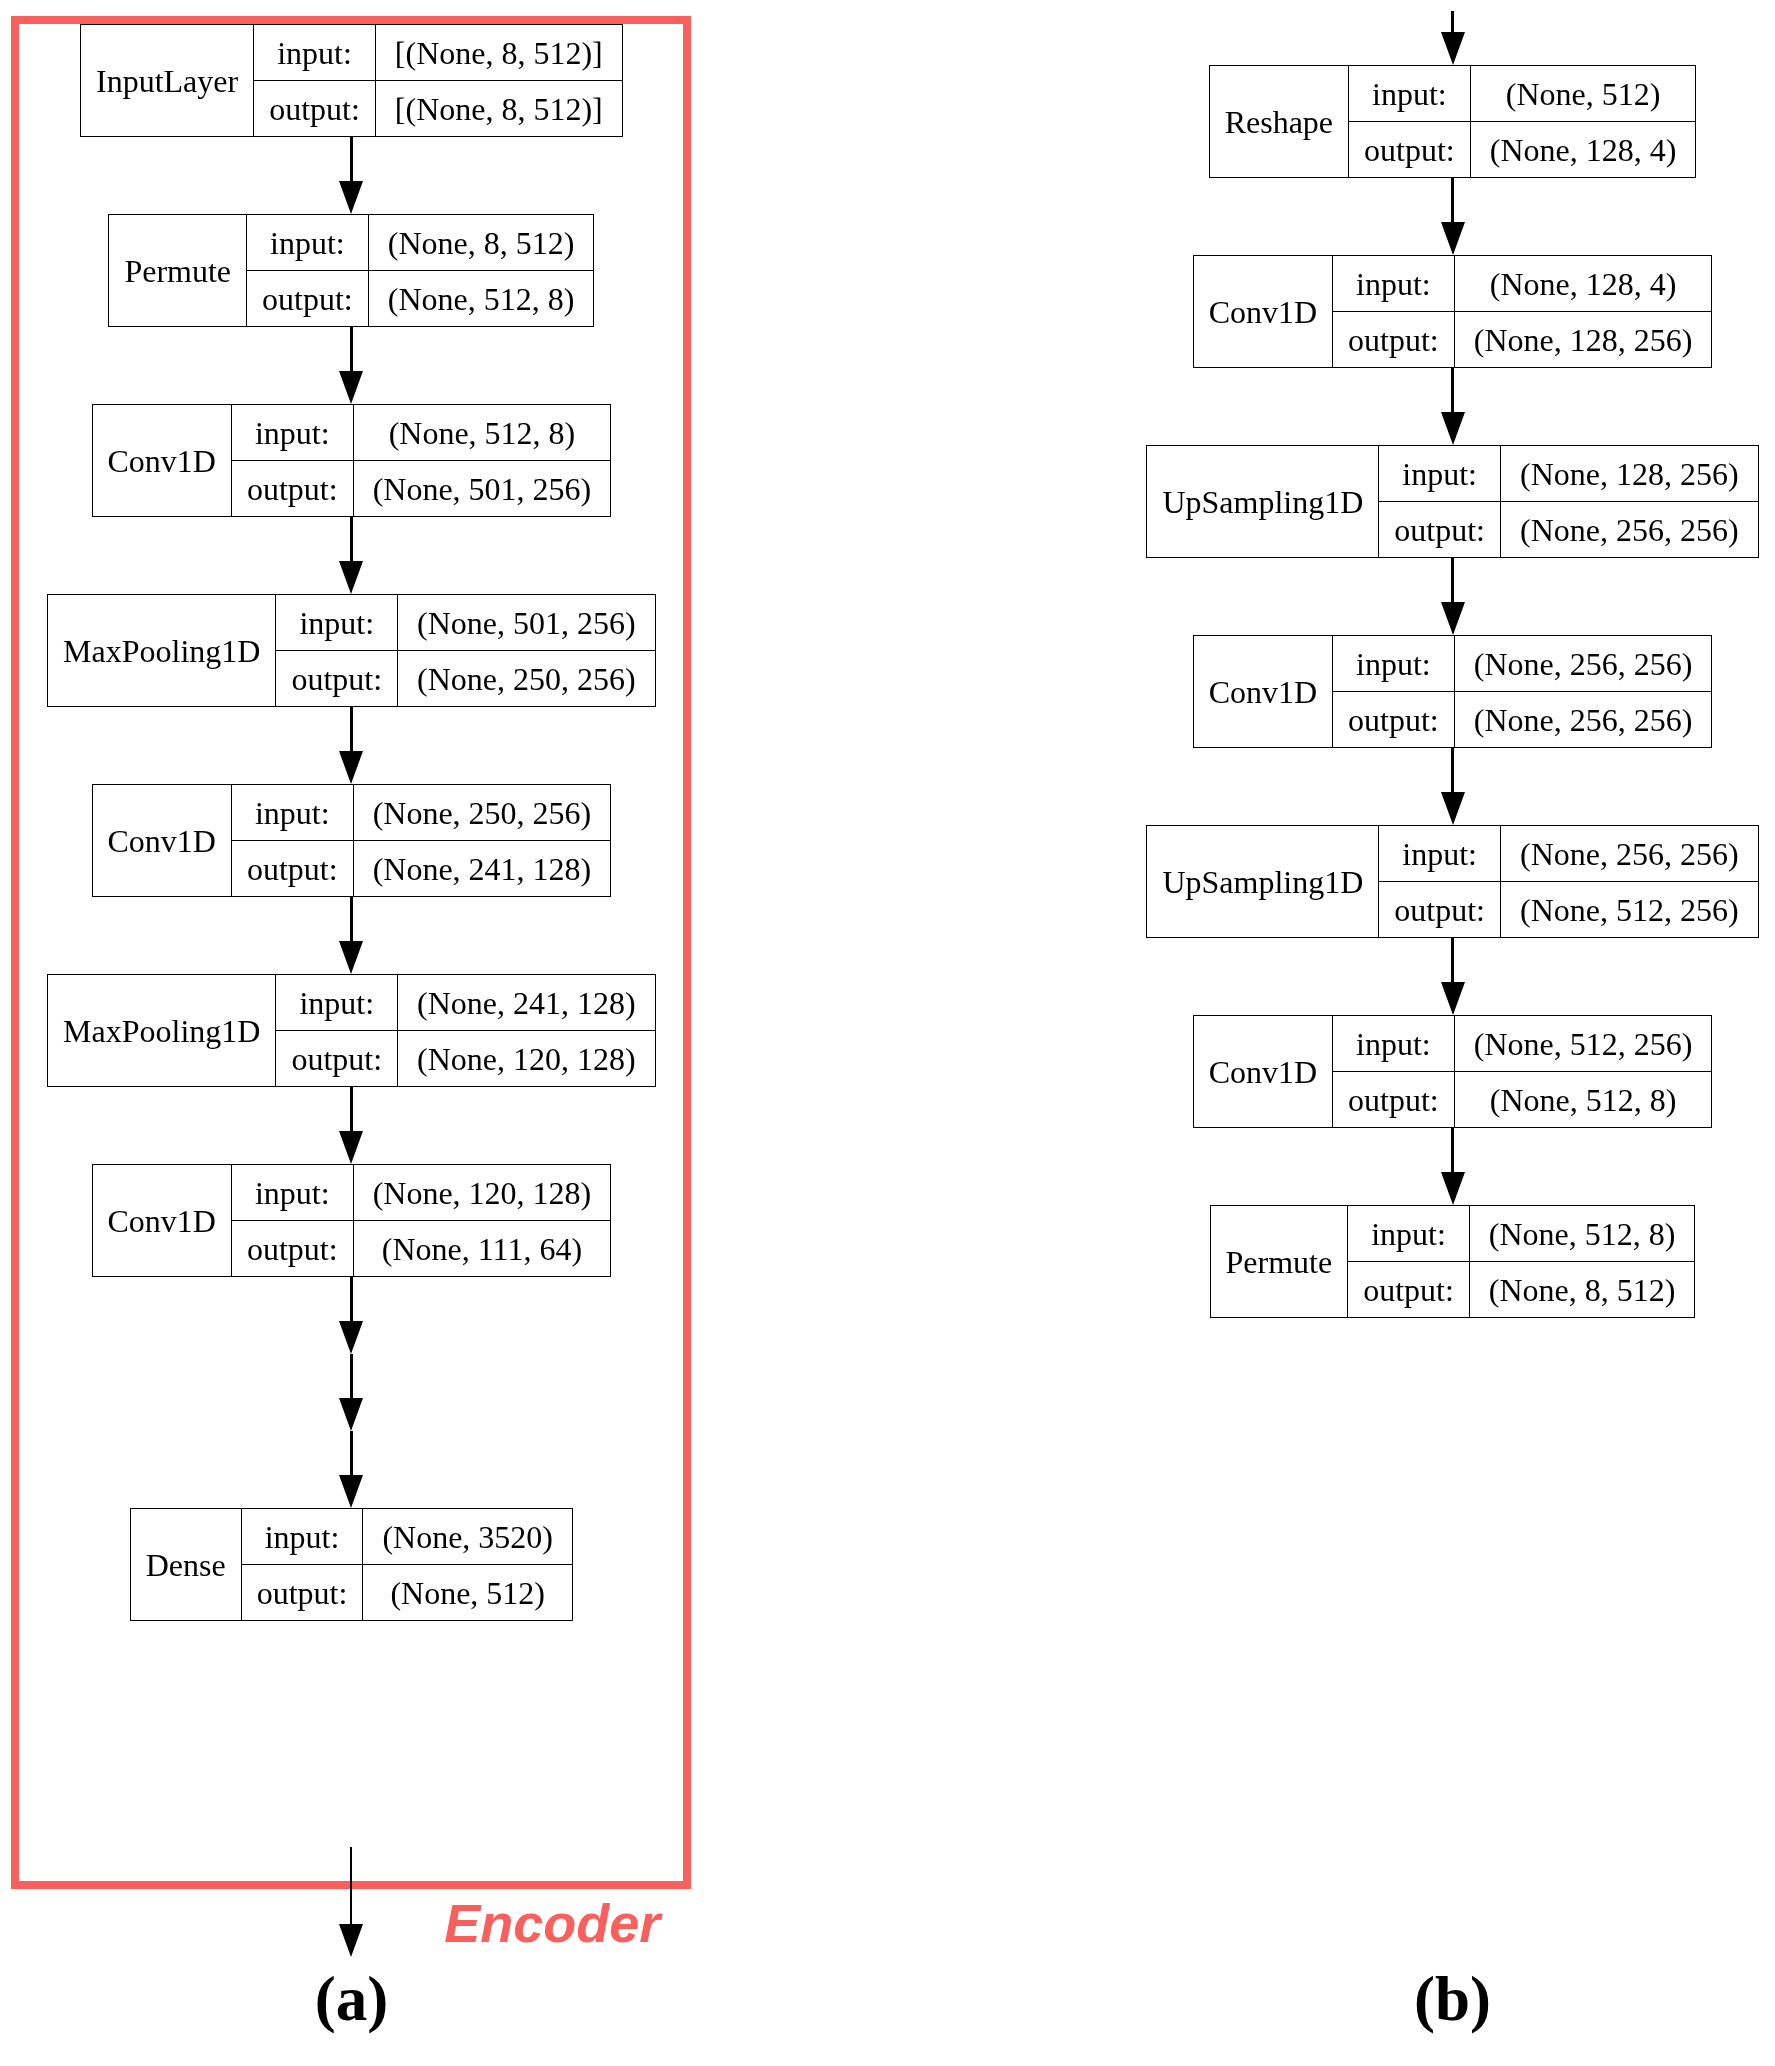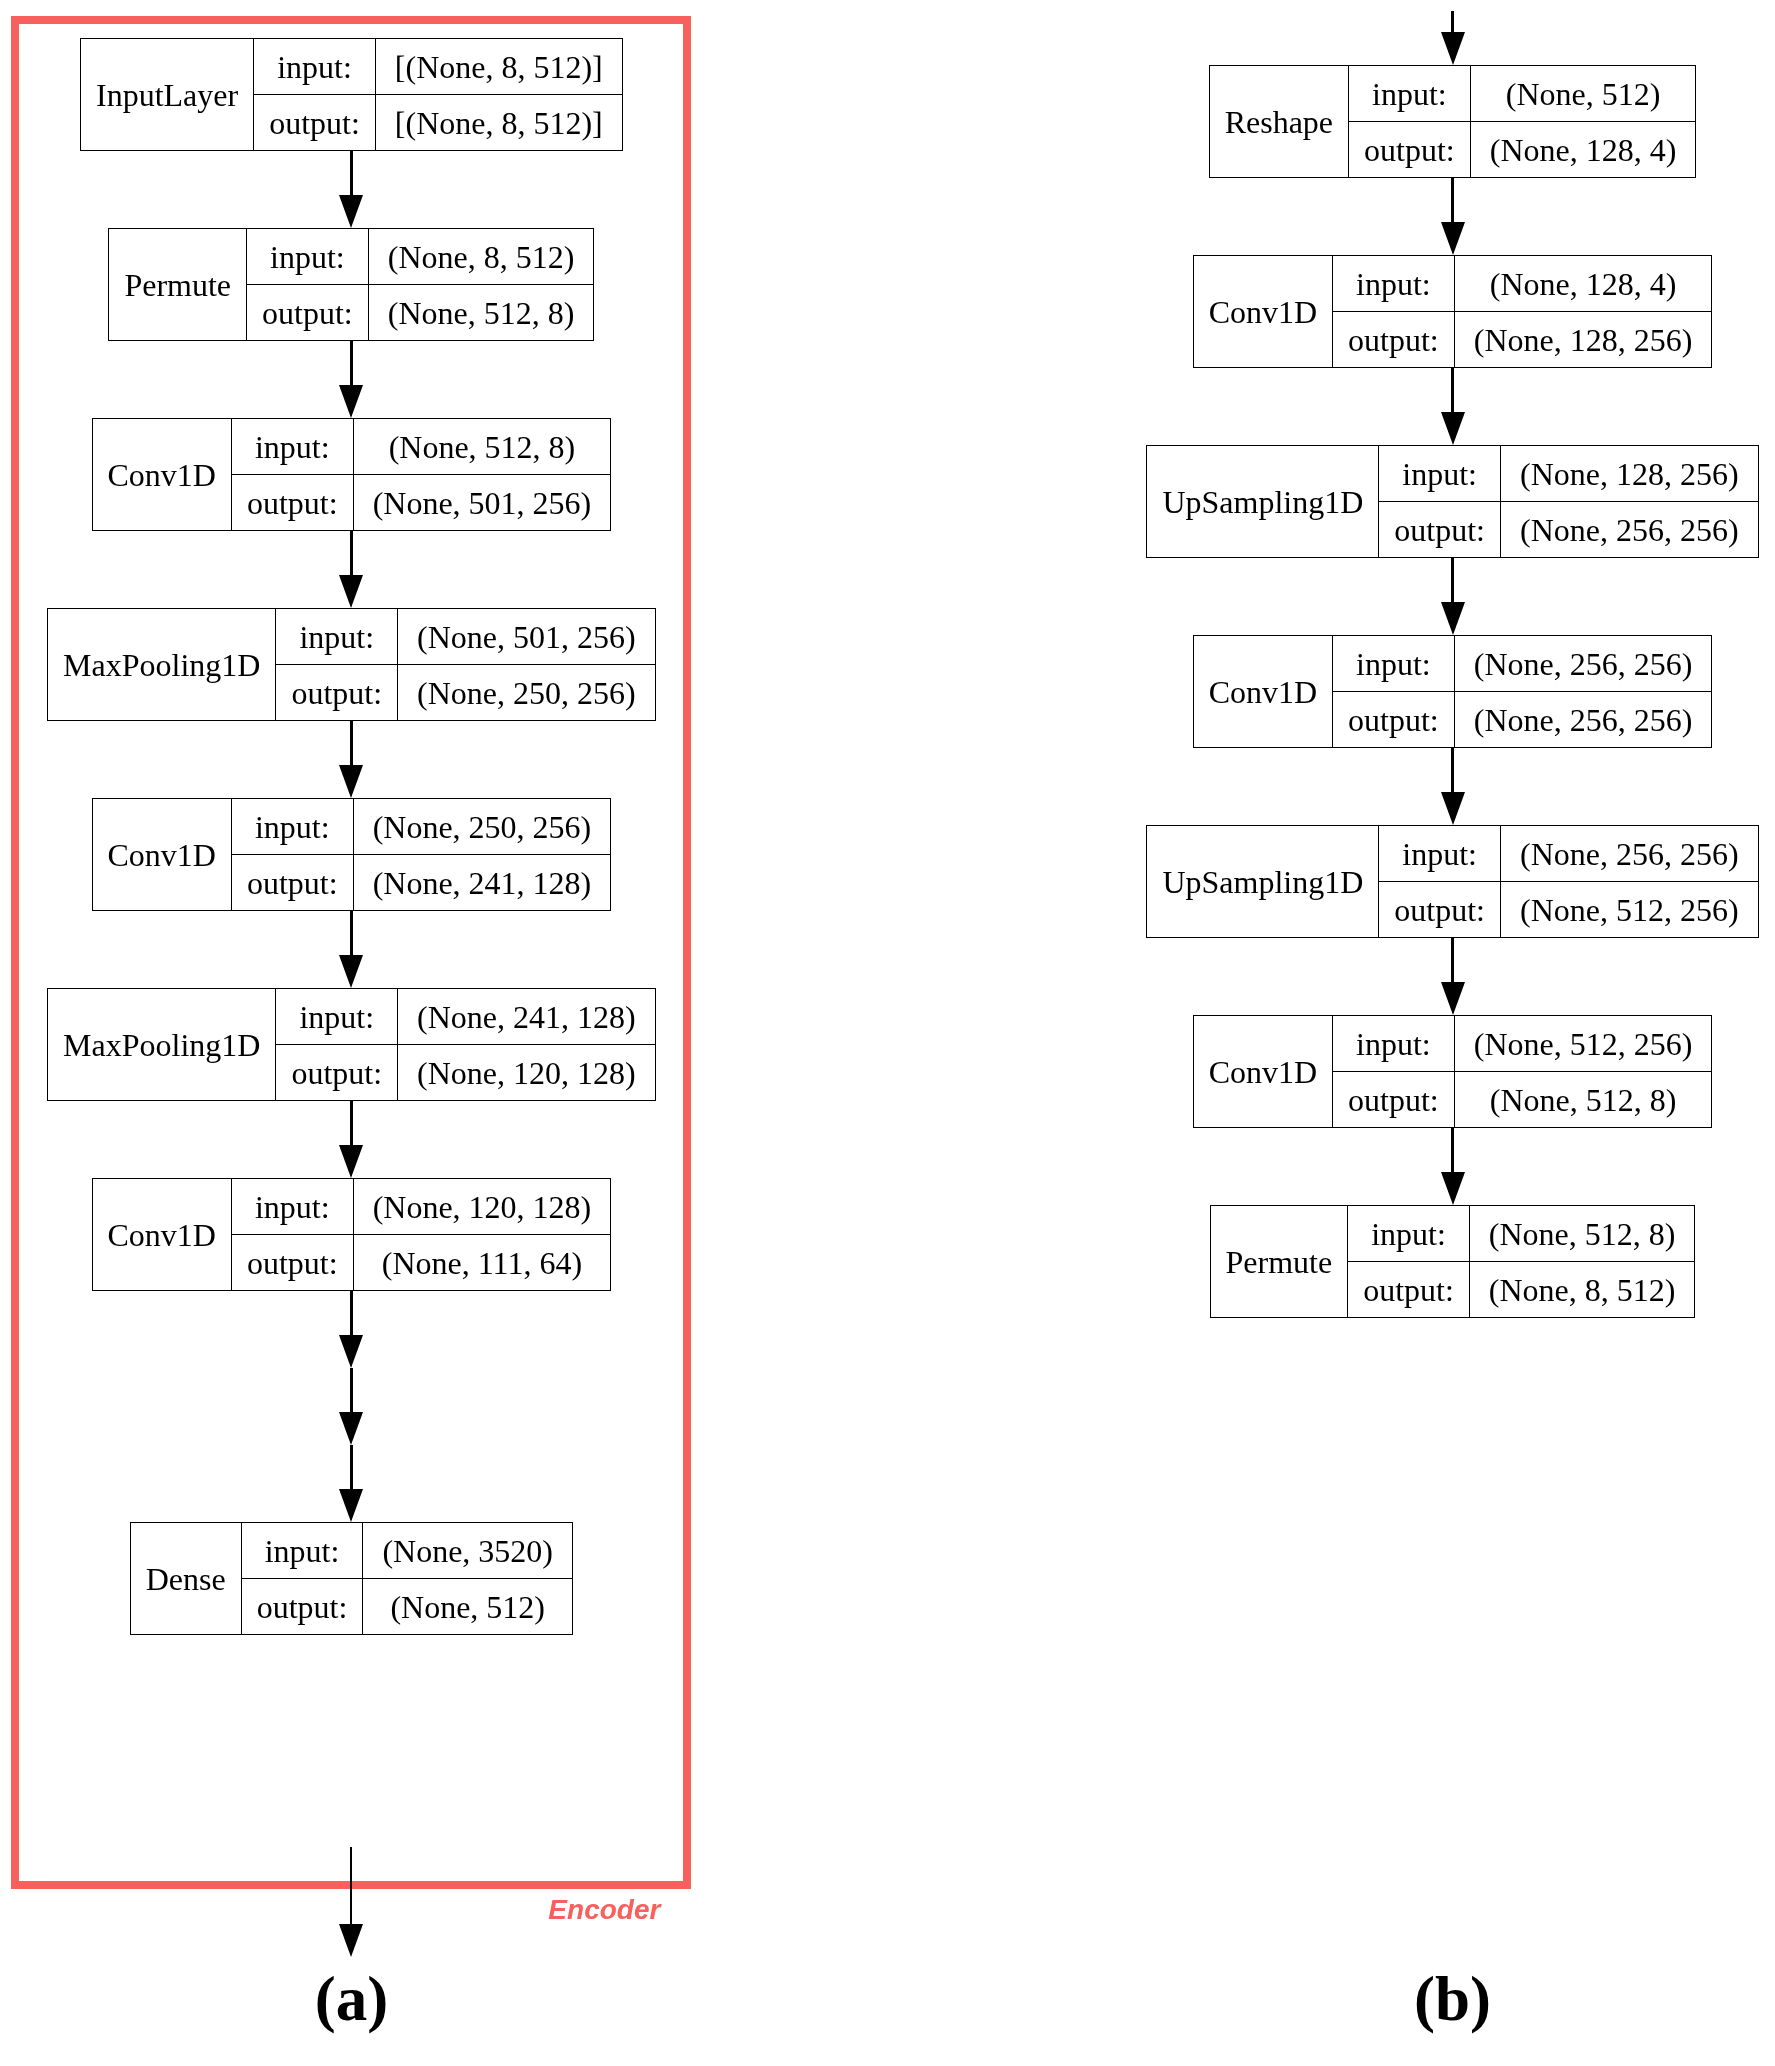--- a/index.html
+++ b/index.html
@@ -18,21 +18,20 @@
 
   
   .encoder-box {
     position: absolute;
     left: 11.4px;
     top: 16px;
     width: 680px;
     height: 1873px;
     border: 8.9px solid #f8605d;
     box-sizing: border-box;
-    padding-top: 14px;
     background: #ffffff;
   }
 
   
   .decoder-col {
     position: absolute;
     left: 1111px;
     top: 11.4px;
     width: 683px;
     display: flex;
@@ -115,21 +114,21 @@
   
   .encoder-label {
     position: absolute;
     left: 11.4px;
     top: 1896px;
     width: 649px;
     text-align: right;
     font-family: "Liberation Sans", sans-serif;
     font-weight: bold;
     font-style: italic;
-    font-size: 28px;
+    font-size: 54px;
     color: #f8605d;
     line-height: 1;
   }
 
   
   .caption {
     position: absolute;
     top: 1965px;
     font-family: "Liberation Serif", serif;
     font-weight: bold;

